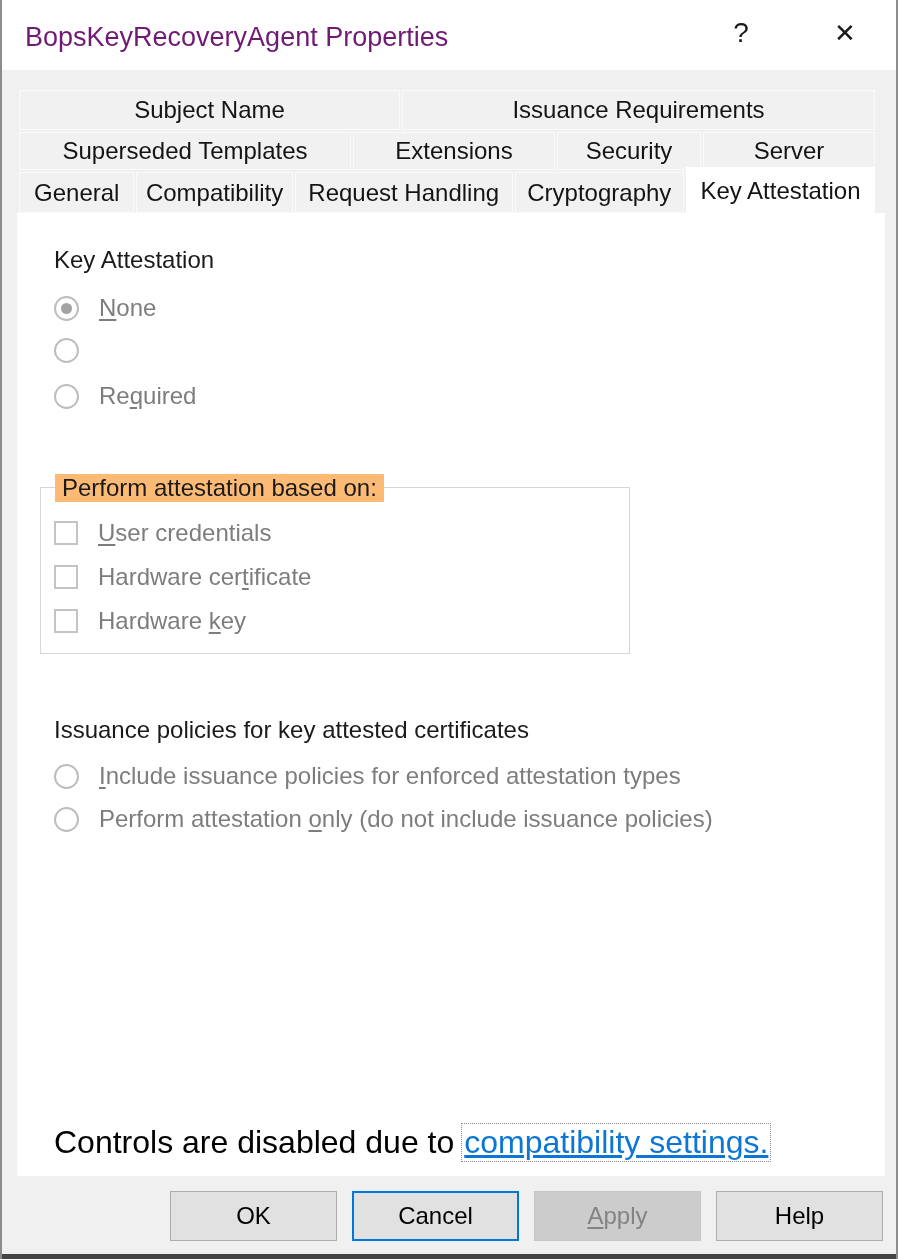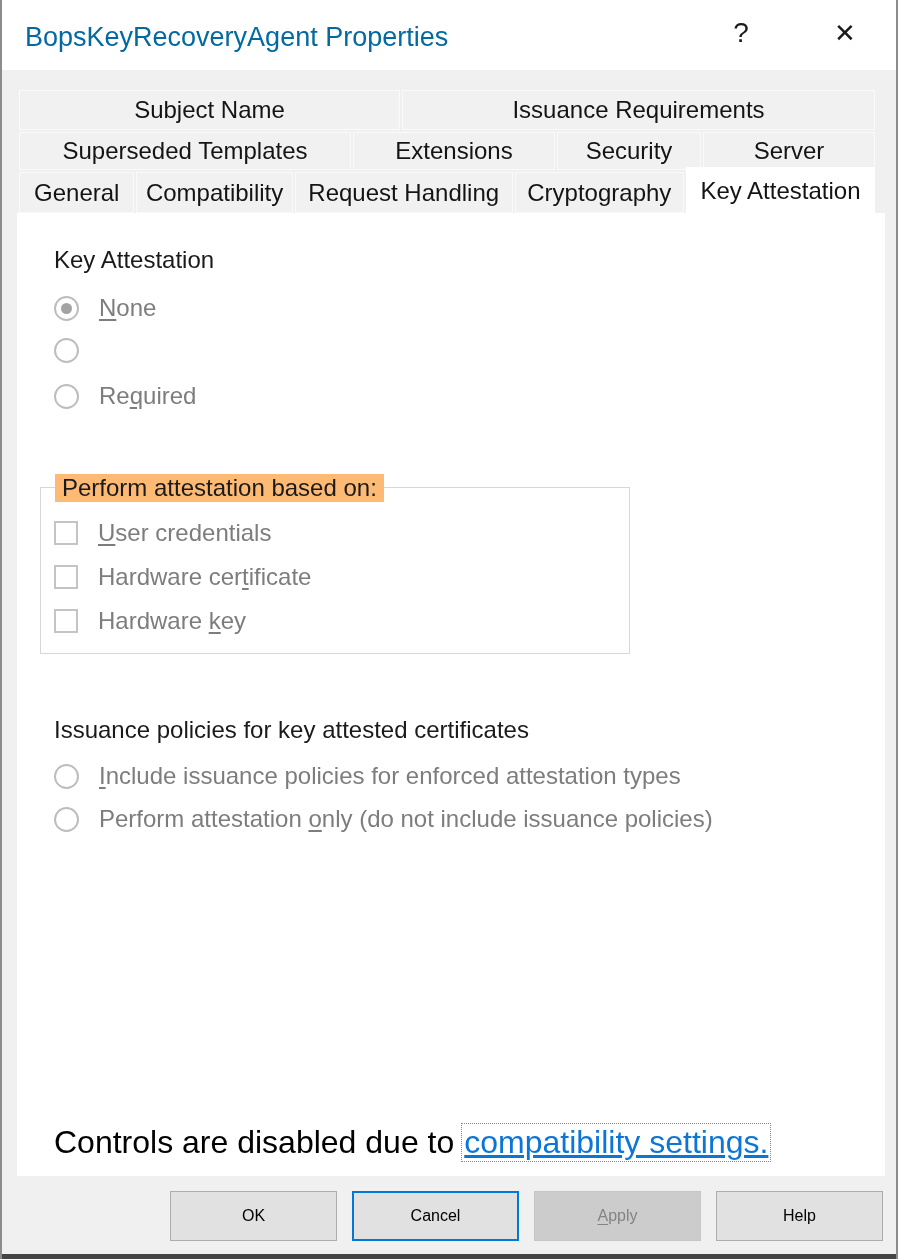--- a/index.html
+++ b/index.html
@@ -11,21 +11,21 @@
     border-left:2px solid #8c8c8c;
     border-right:2px solid #8c8c8c;
     font-family:"Liberation Sans", sans-serif;
     overflow:hidden;
   }
   .edge-artifact{position:absolute;left:25px;top:0;width:17px;height:3px;background:#1a1a1a;}
   .bottom-band{position:absolute;left:0;bottom:0;width:100%;height:5px;background:#454545;}
 
   
   .titlebar{position:absolute;left:0;top:0;width:100%;height:70px;background:#ffffff;}
-  .title{position:absolute;left:23px;top:0;height:70px;line-height:74px;font-size:27px;color:#0369a1;}
+  .title{position:absolute;left:23px;top:0;height:70px;line-height:74px;font-size:27px;color:#701a75;}
   .cap-btn{position:absolute;top:0;width:62px;height:66px;border:none;background:transparent;
     font-size:28px;color:#1a1a1a;cursor:pointer;font-family:"Liberation Sans",sans-serif;}
   .help-btn{left:708px;}
   .close-btn{left:812px;font-size:26px;}
 
   
   .tabrow{position:absolute;left:17px;width:856px;display:flex;gap:2px;}
   .row1{top:90px;height:40px;}
   .row2{top:132px;height:38px;}
   .row3{top:172px;height:41px;}
@@ -63,21 +63,21 @@
   .groupbox{position:absolute;left:23px;top:274px;width:590px;height:167px;border:1px solid #d7d7d7;}
   .groupbox .legend{position:absolute;left:14px;top:-14px;background:#fdba74;padding:0 7px;
     font-size:24px;color:#1a1a1a;white-space:nowrap;}
   .notice{position:absolute;left:37px;top:911px;font-size:32px;color:#000;white-space:nowrap;}
   .syslink{color:#0c76d6;text-decoration:underline;border:1px dotted #8a8a8a;
     padding:0 2px 1px;margin-left:7px;cursor:pointer;}
 
   
   .btn{position:absolute;top:1191px;width:167px;height:50px;
     background:#e1e1e1;border:1px solid #adadad;
-    font-size:16px;color:#000;cursor:pointer;font-family:"Liberation Sans",sans-serif;}
+    font-size:24px;color:#000;cursor:pointer;font-family:"Liberation Sans",sans-serif;}
   .btn-ok{left:168px;}
   .btn-cancel{left:350px;border:2px solid #0078d7;}
   .btn-apply{left:532px;background:#cccccc;border:1px solid #c6c6c6;color:#838383;cursor:default;}
   .btn-help{left:714px;}
 </style>
 </head>
 <body>
 
 <div class="dialog">
 

